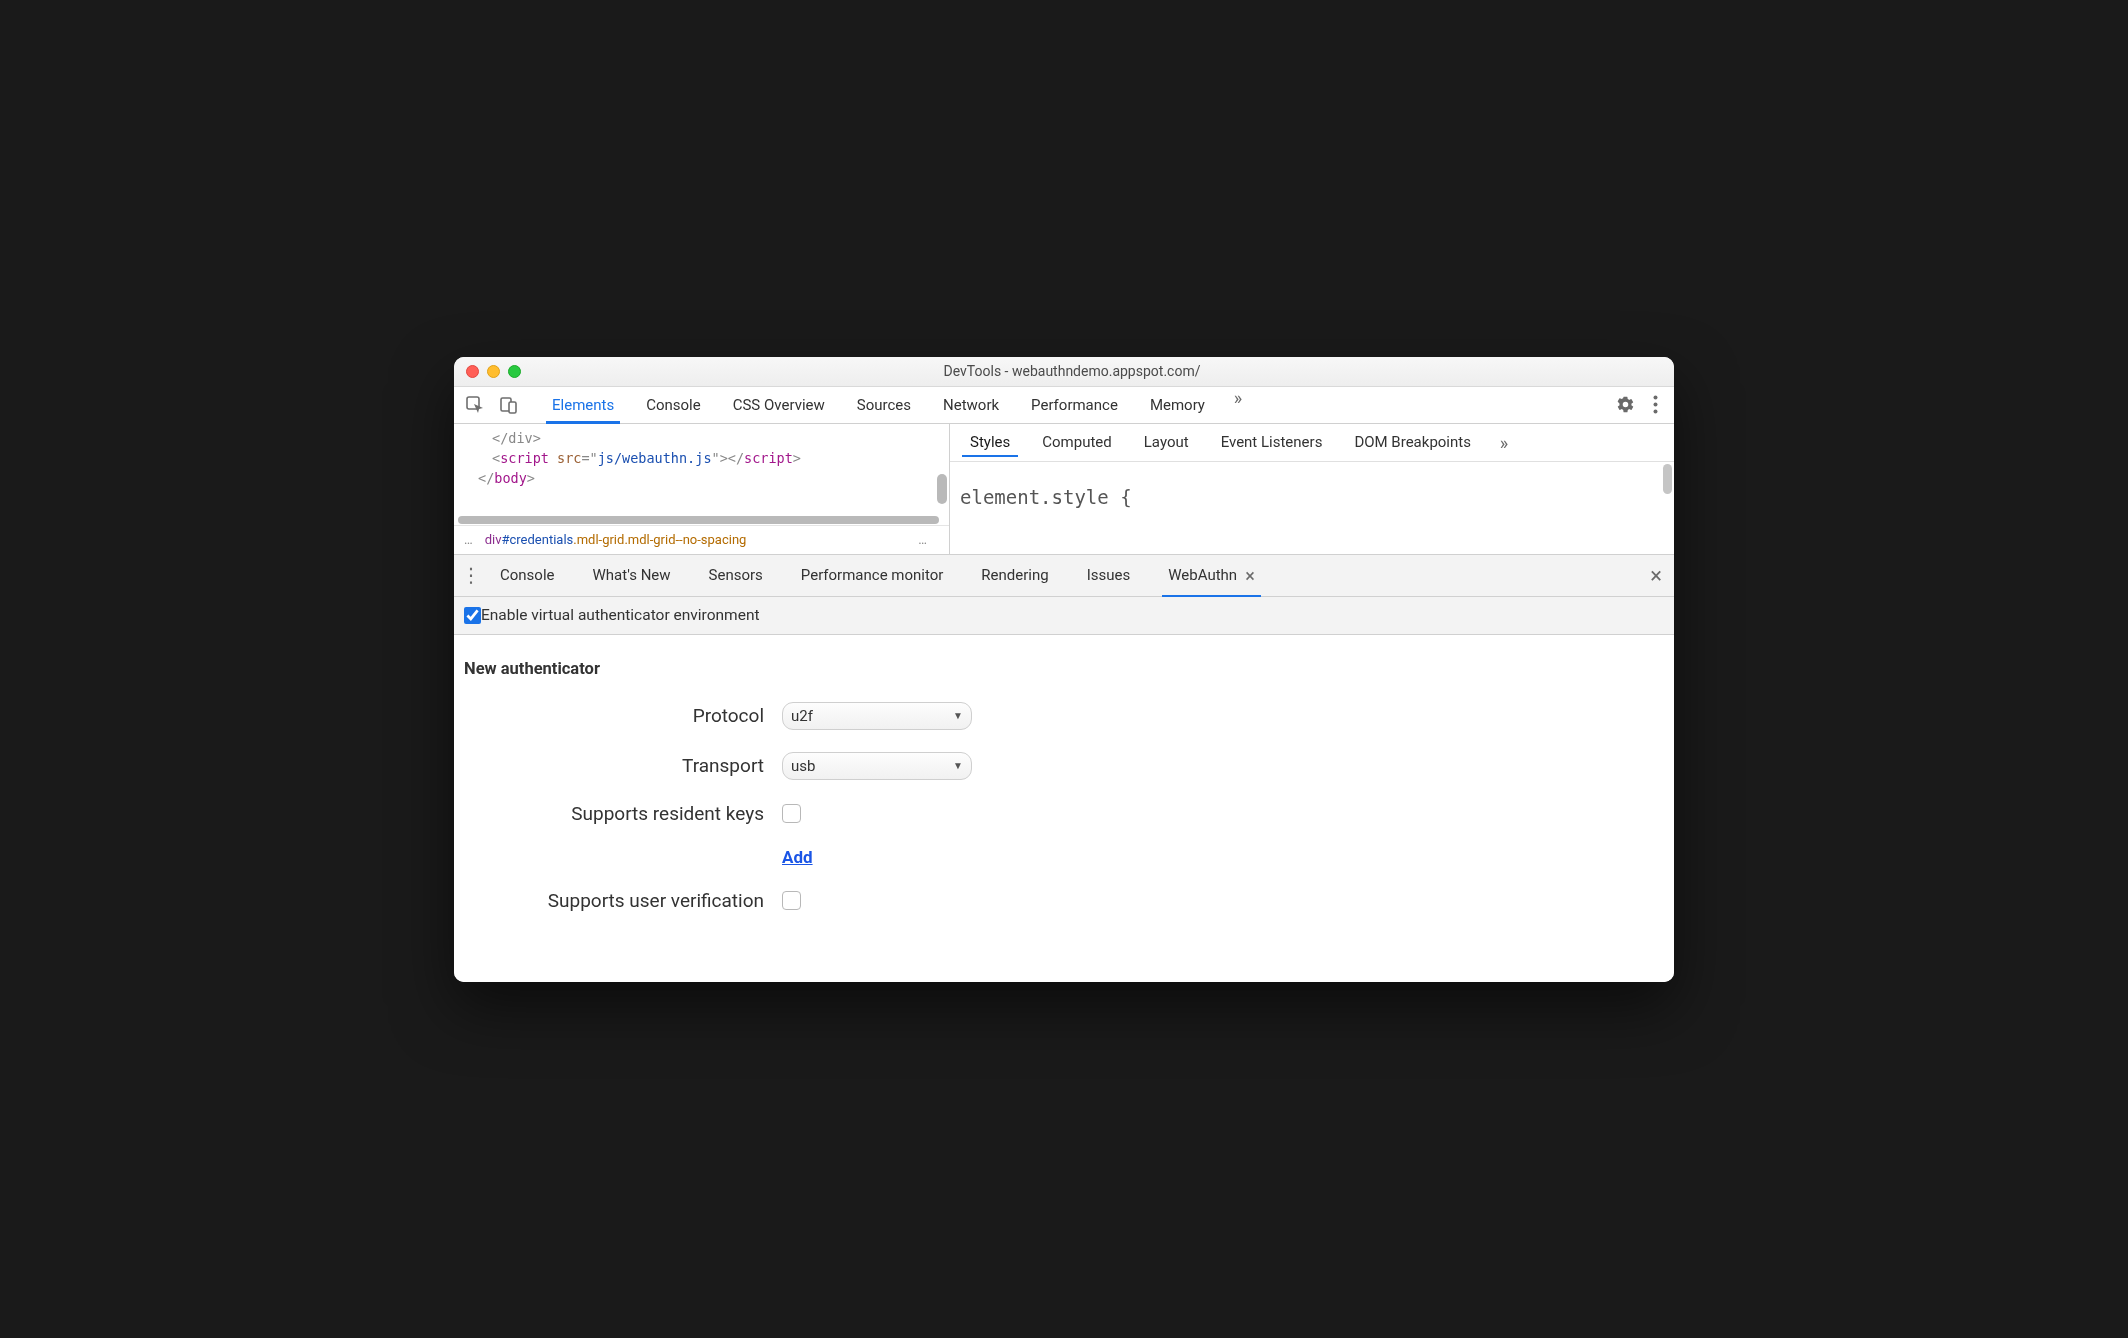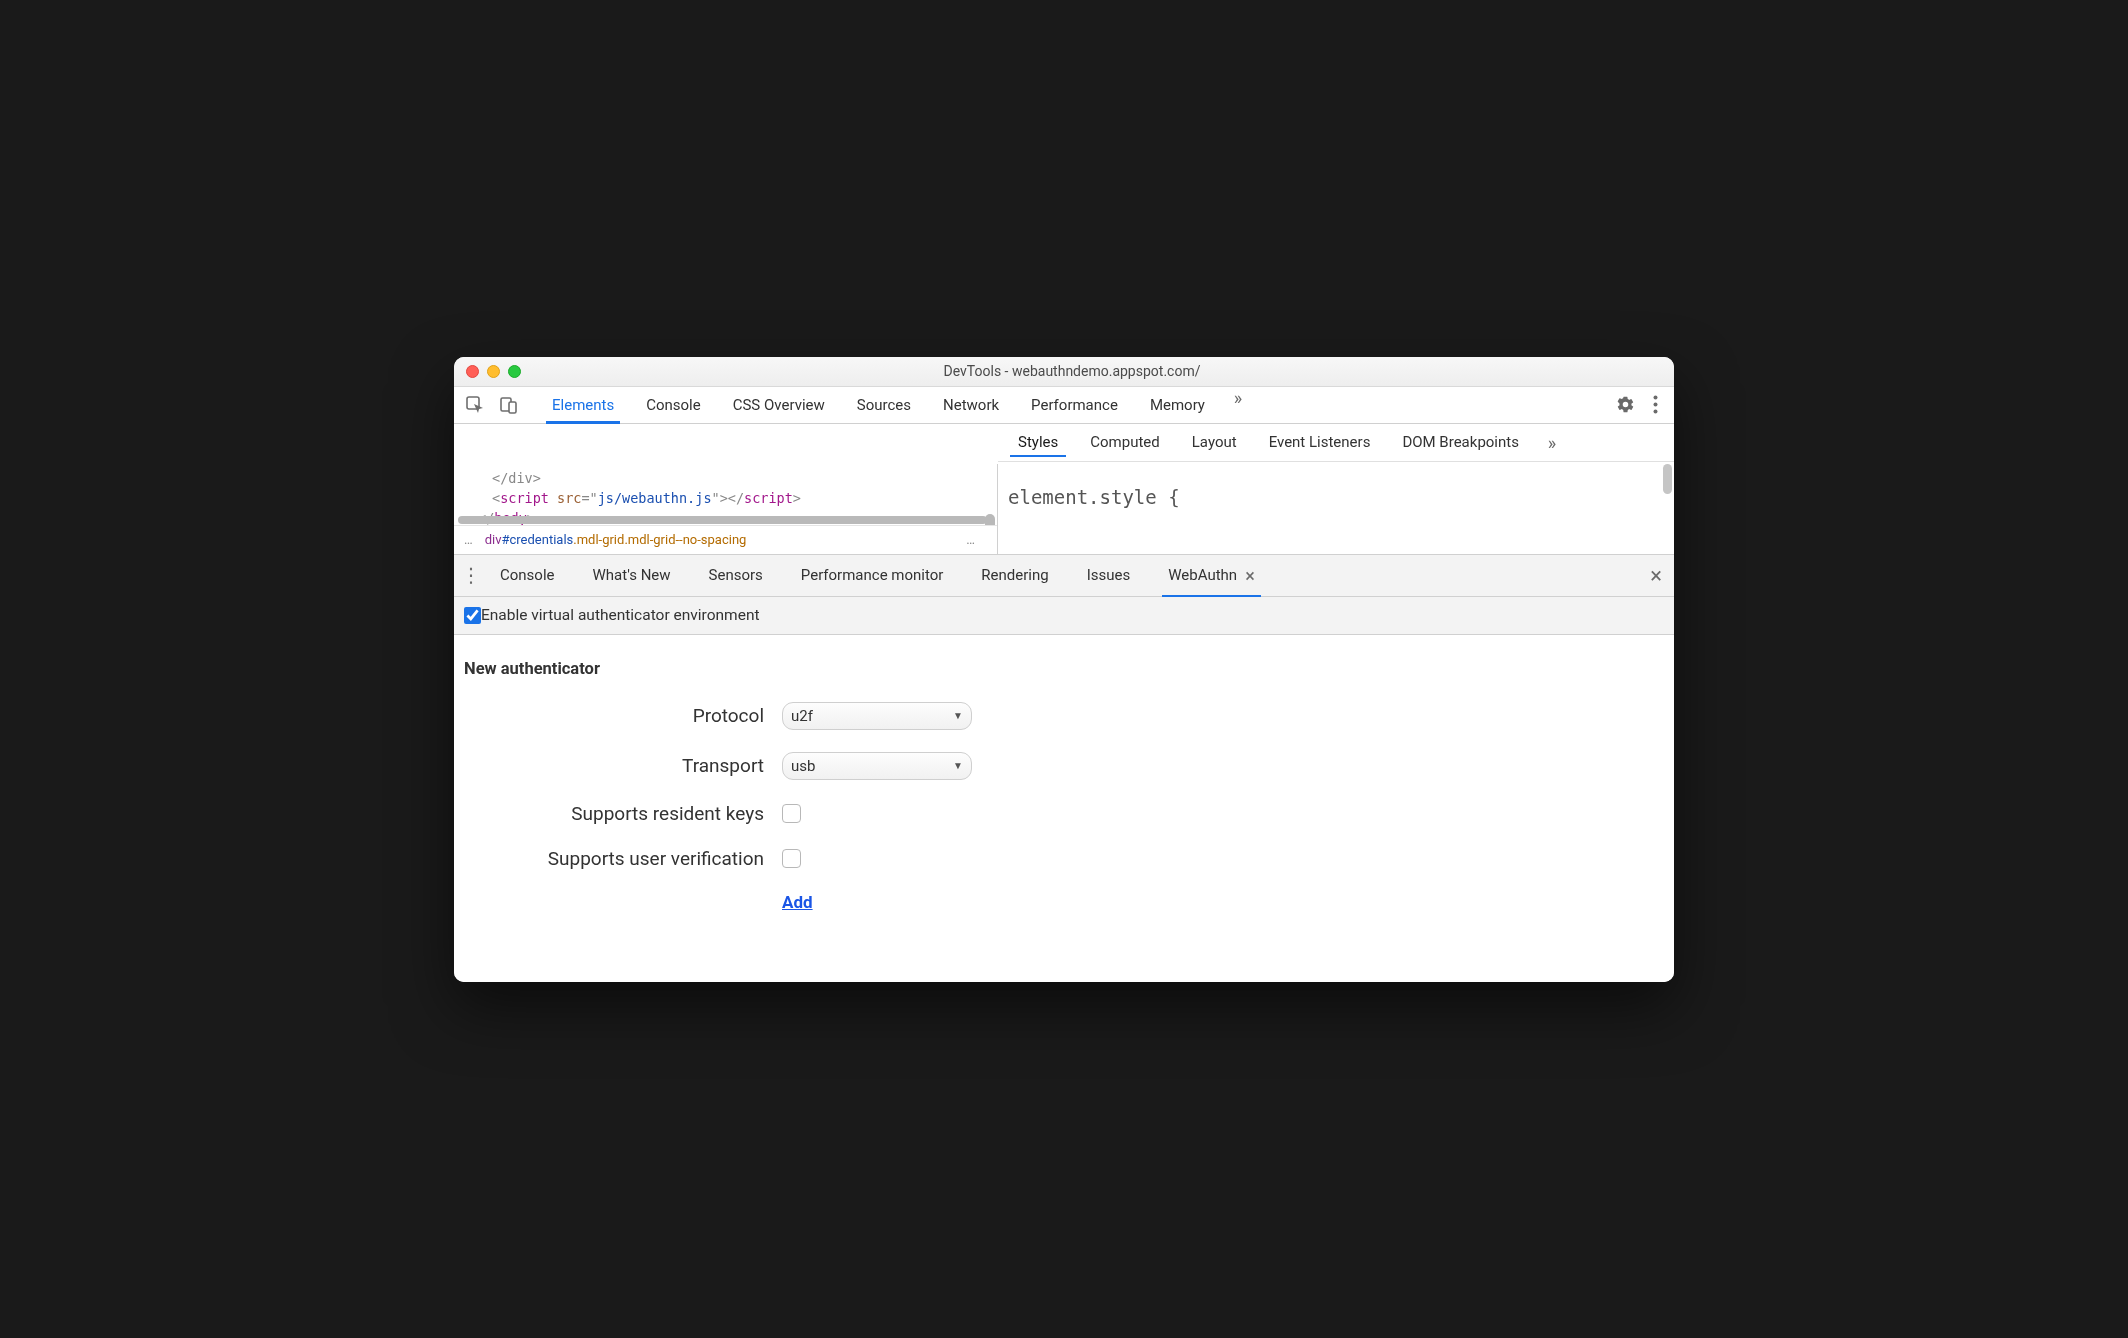--- a/index.html
+++ b/index.html
@@ -64,22 +64,22 @@
       width: 30px; height: 36px; display: flex; align-items: center;
       justify-content: center; color: #6a6a6a; cursor: pointer;
     }
     .chev-more { font-size: 18px; color: #6a6a6a; width: 34px; text-align: center; cursor: pointer; }
 
     .split {
       display: flex; height: 131px; border-bottom: 1px solid #d0d0d0;
       background: #fff;
     }
     .left-pane {
-      width: 544px; position: relative; border-right: 1px solid #d0d0d0;
-      display: flex; flex-direction: column; margin-top: 40px;
+      width: 496px; position: relative; border-right: 1px solid #d0d0d0;
+      display: flex; flex-direction: column;
     }
     .code-area {
       flex: 1; padding: 4px 10px 0 10px; font-family: Menlo, Consolas, monospace;
       font-size: 13.5px; line-height: 20px; overflow: hidden; position: relative;
     }
     .code-scroll-thumb {
       position: absolute; right: 2px; top: 50px; width: 10px; height: 30px;
       background: #b9b9b9; border-radius: 5px;
     }
     .code-bottom-thumb {
@@ -318,24 +318,24 @@
           <span class="tri">▼</span>
         </div>
       </div>
 
       <div class="form-row">
         <div class="form-label">Supports resident keys</div>
         <div class="chk-empty"></div>
       </div>
 
       <div class="form-row">
+        <a class="add-link">Add</a>
+      </div>
+
+      <div class="form-row">
         <div class="form-label">Supports user verification</div>
         <div class="chk-empty"></div>
       </div>
 
-      <div class="form-row">
-        <a class="add-link">Add</a>
-      </div>
-
     </div>
   </div>
 
 </div>
 
 </body></html>

